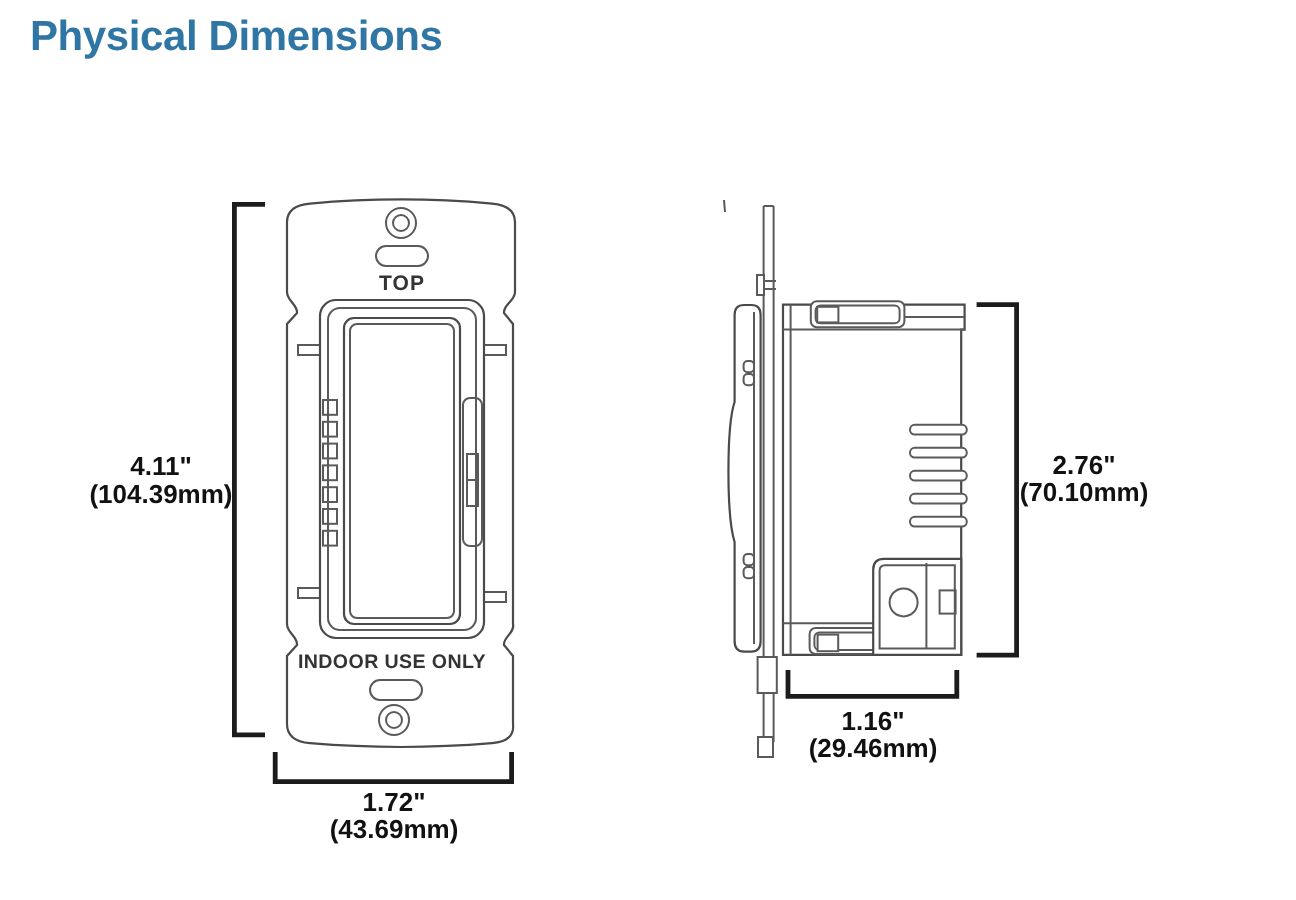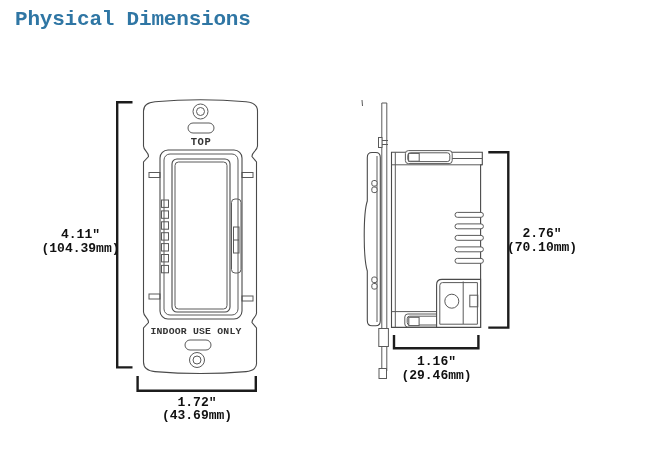--- a/index.html
+++ b/index.html
@@ -1,17 +1,17 @@
 <!DOCTYPE html>
 <html><head>
 <meta charset="utf-8">
 <style>
   html,body{margin:0;padding:0;background:#ffffff;}
   .page{position:relative;width:644px;height:450px;background:#fff;overflow:hidden;
-        font-family:Liberation Mono, monospace;}
+        font-family:Liberation Sans, sans-serif;}
   svg{display:block;}
   .thin{stroke:#5a5a5a;stroke-width:1;fill:none;}
   .thin-f{stroke:#5a5a5a;stroke-width:1;fill:#ffffff;}
   .outline{stroke:#4a4a4a;stroke-width:1.1;fill:none;}
   .outline-f{stroke:#4a4a4a;stroke-width:1.1;fill:#ffffff;}
   .dim{stroke:#1c1c1c;stroke-width:2.4;fill:none;}
   .dim-text{font-size:13px;font-weight:bold;fill:#111111;}
   .mark-text{font-weight:bold;fill:#333333;}
   .title-text{font-size:21px;font-weight:bold;letter-spacing:-0.2px;}
 </style>

